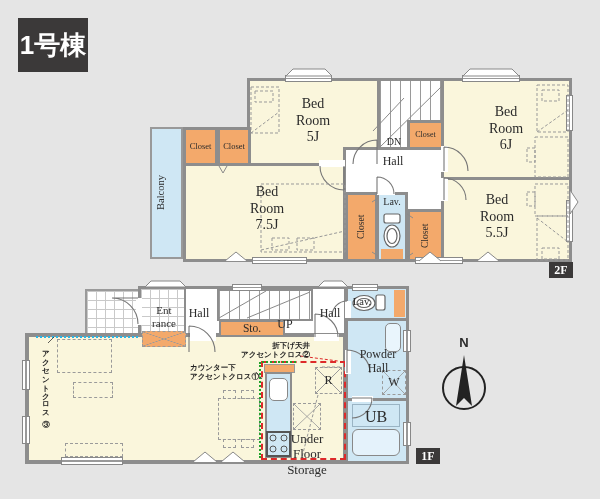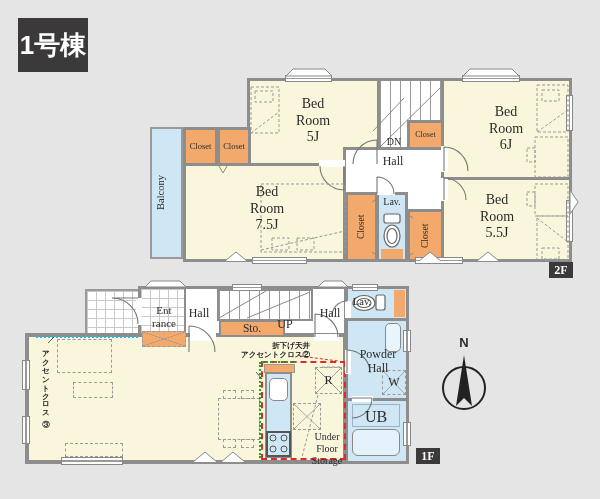--- a/index.html
+++ b/index.html
@@ -137,27 +137,29 @@
   <div class="lbl" style="left:183px;top:306px;width:32px;font-size:12px;">Hall</div>
   <div class="lbl flexc" style="left:219px;top:320px;width:66px;height:17px;font-size:11.5px;">Sto.</div>
   <div class="lbl" style="left:274px;top:317px;width:22px;font-size:12px;">UP</div>
   <div class="lbl" style="left:314px;top:306px;width:32px;font-size:12px;">Hall</div>
   <div class="lbl" style="left:348px;top:296px;width:28px;font-size:10.5px;">Lav.</div>
   <div class="lbl" style="left:355px;top:347px;width:46px;font-size:12px;">Powder
 Hall</div>
   <div class="lbl flexc" style="left:382px;top:370px;width:24px;height:25px;font-size:12px;">W</div>
   <div class="lbl flexc" style="left:315px;top:367px;width:27px;height:27px;font-size:12px;">R</div>
   <div class="lbl" style="left:356px;top:408px;width:40px;font-size:16px;">UB</div>
-  <div class="lbl" style="left:283px;top:431px;width:48px;font-size:10px;margin-left:20px;">Under
+  <div class="lbl" style="left:283px;top:431px;width:48px;font-size:13px;">Under
 Floor
 Storage</div>
   <div class="tag" style="left:416px;top:448px;width:24px;height:16px;">1F</div>
 
   <div class="note" style="left:226px;top:341px;width:84px;text-align:right;">折下げ天井
 アクセントクロス②</div>
+  <div class="note" style="left:190px;top:363px;width:72px;">カウンター下
+アクセントクロス①</div>
   <div class="note vj" style="left:41px;top:345px;height:76px;font-size:7.5px;">アクセントクロス③</div>
 
   <div class="lbl" style="left:456px;top:335px;width:16px;font-size:13px;font-family:'Liberation Sans',sans-serif;font-weight:bold;">N</div>
 
   <svg class="ovl" width="600" height="499" viewBox="0 0 600 499">
 
     <g fill="#fff" stroke="none">
       <rect x="352" y="160" width="26" height="7"></rect>
         <rect x="441" y="146" width="7" height="26"></rect>
       <rect x="319" y="160" width="26" height="7"></rect>

